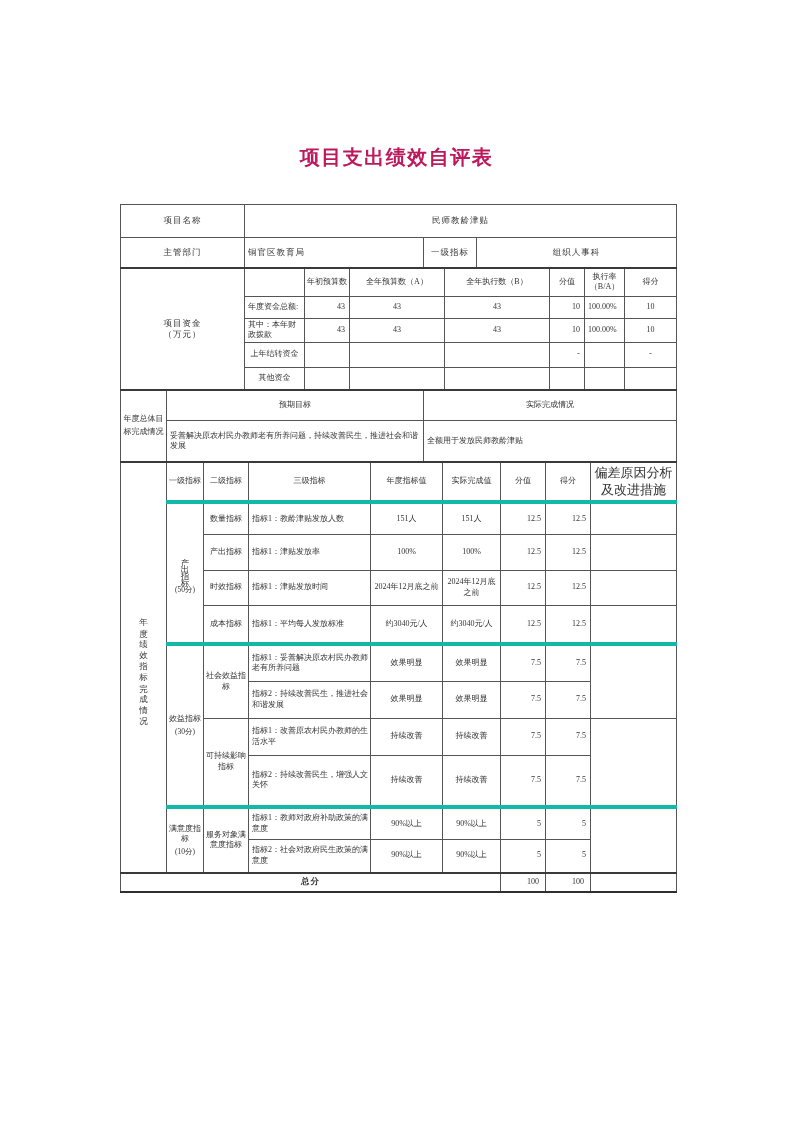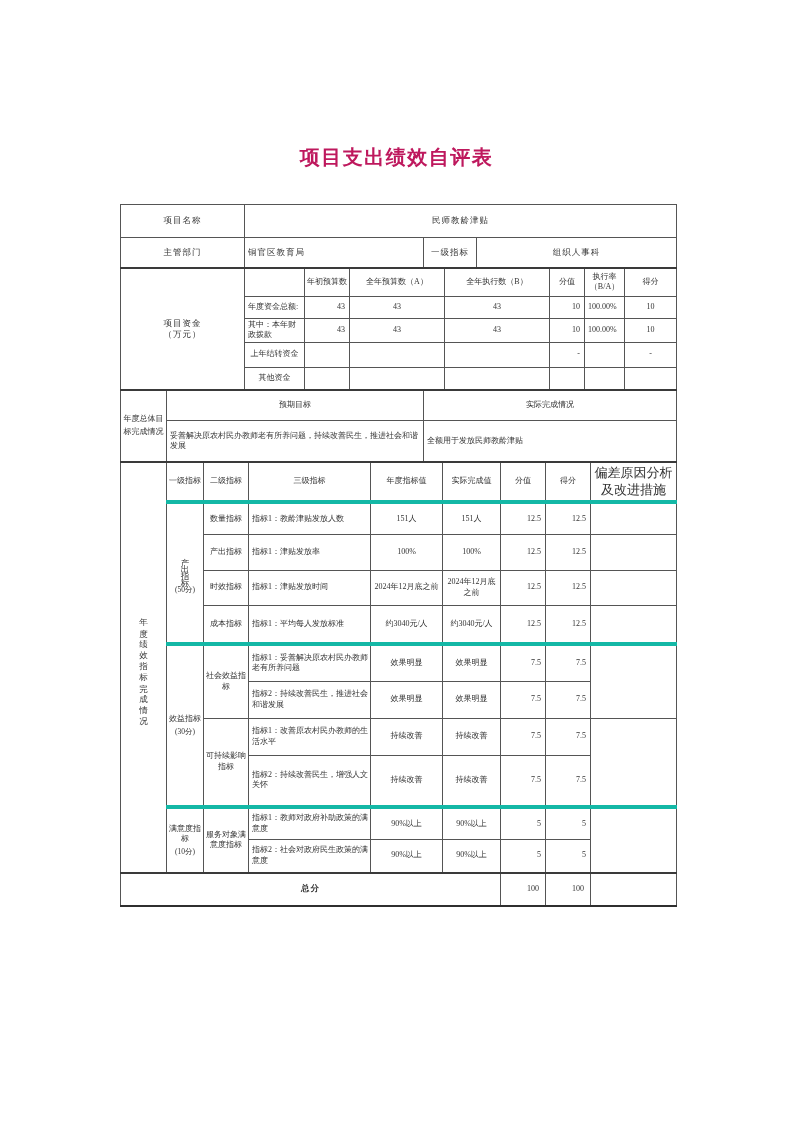--- a/index.html
+++ b/index.html
@@ -286,21 +286,21 @@
       </table>
 
     <table class="sep bottom">
       <colgroup>
           <col style="width:380px">
           <col style="width:45px">
           <col style="width:45px">
           <col style="width:86px">
         </colgroup>
       <tbody>
-          <tr style="height:33px">
+          <tr style="height:19px">
         <td class="bold lbl">总分</td>
         <td class="num" style="padding-right:6px">100</td>
         <td class="num" style="padding-right:6px">100</td>
         <td></td>
       </tr>
     </tbody>
       </table>
 
   </div>
 </div>

